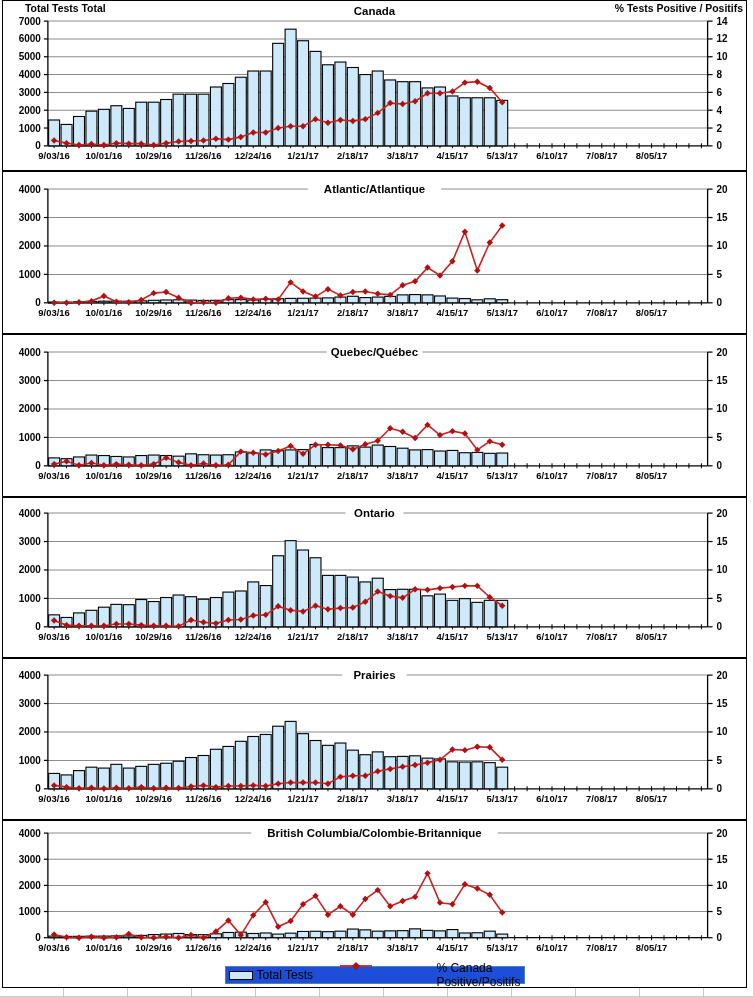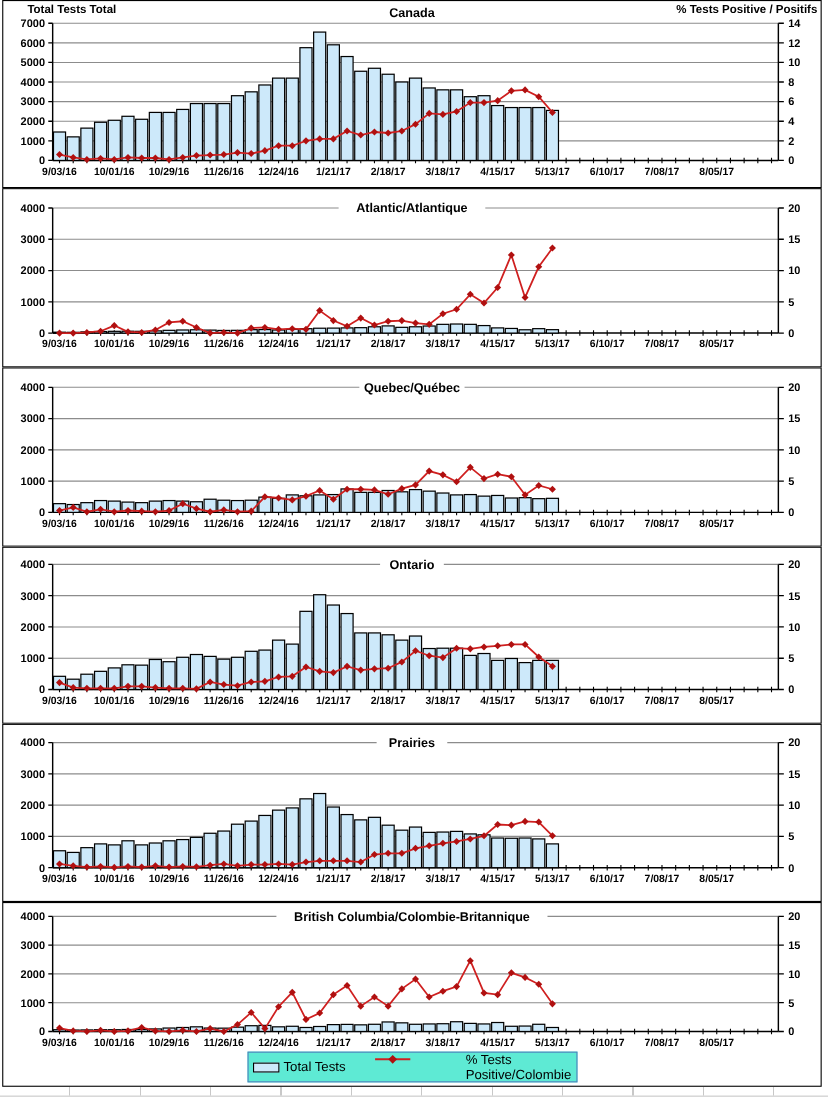--- a/index.html
+++ b/index.html
@@ -2,21 +2,21 @@
 <html><head>
 <meta charset="utf-8">
 <style>
   html,body{margin:0;padding:0;background:#ffffff;}
   body{width:753px;height:997px;overflow:hidden;font-family:"Liberation Sans",sans-serif;}
   .sheet{position:relative;width:753px;height:997px;background:#ffffff;}
   .panel{position:relative;width:745px;margin-left:2px;border:1.2px solid #000;box-sizing:border-box;background:#fff;}
   .panel svg{display:block;width:100%;height:100%;}
   svg text{font-family:"Liberation Sans",sans-serif;font-weight:bold;fill:#000;}
   .legend-box{position:absolute;left:50%;bottom:3px;transform:translateX(-50%);
-    width:300px;height:28px;border:1.8px solid #4F81BD;background:#5eead4;box-sizing:border-box;
+    width:300px;height:18px;border:1.8px solid #4F81BD;background:#1d4ed8;box-sizing:border-box;
     display:flex;align-items:center;justify-content:center;gap:26px;
     font-size:12px;color:#000;}
   .legend-item{display:flex;align-items:center;gap:4px;}
   .swatch{width:24px;height:9px;background:#CDE9FA;border:1.2px solid #000;box-sizing:border-box;}
   .grid-strip{width:753px;height:9px;background:
     repeating-linear-gradient(to right,transparent 0px,transparent 63px,#c8c8c8 63px,#c8c8c8 64px);
     border-bottom:1px solid #c8c8c8;box-sizing:border-box;}
 </style>
 </head>
 <body>
@@ -1091,19 +1091,19 @@
     <div class="legend-box">
       <div class="legend-item">
         <span class="swatch"></span>
         <span>Total Tests</span>
       </div>
       <div class="legend-item">
         <svg width="34" height="10">
           <line x1="1" y1="5" x2="33" y2="5" stroke="#CF2020" stroke-width="1.8"></line>
           <path d="M17 1 L21 5 L17 9 L13 5 Z" fill="#B01010"></path>
         </svg>
-        <span>% Tests Positive/Colombie</span>
+        <span>% Canada Positive/Positifs</span>
       </div>
     </div>
   </div>
 
   <div class="grid-strip"></div>
 </div>
 
 </body></html>

